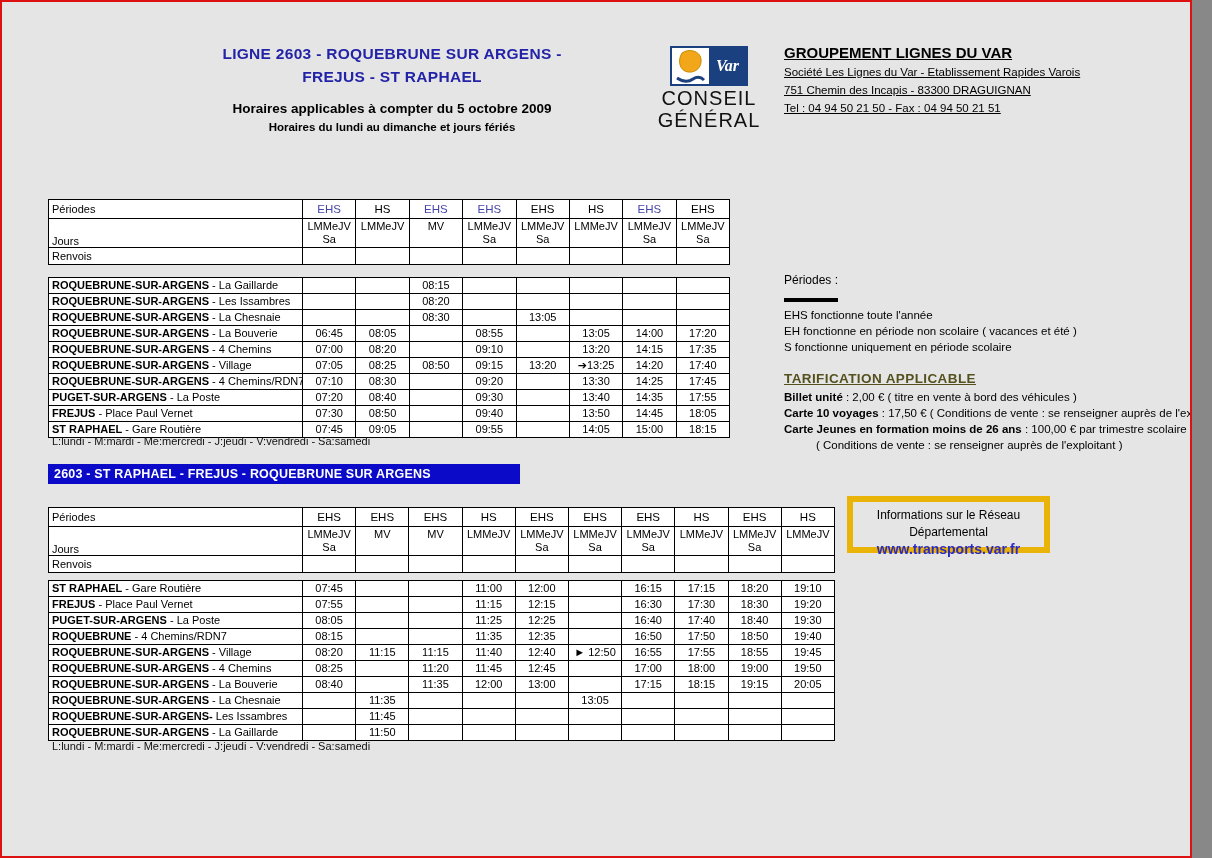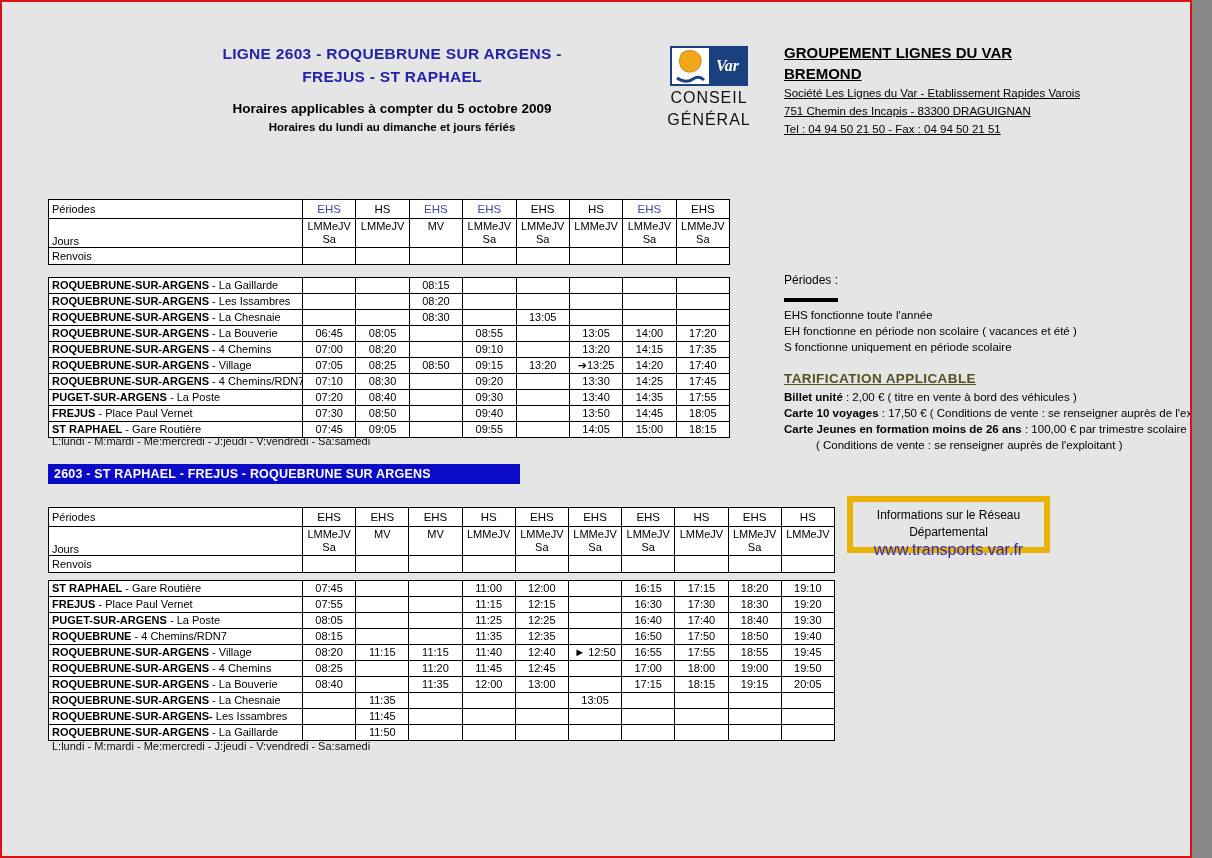--- a/index.html
+++ b/index.html
@@ -13,21 +13,21 @@
   .title-block { position:absolute; left:140px; top:40px; width:500px; text-align:center; }
   .title-line { color:#2323a8; font-weight:bold; font-size:15.5px; line-height:23px; letter-spacing:0.3px; }
   .subtitle1 { margin-top:13px; font-weight:bold; font-size:13.5px; color:#000; }
   .subtitle2 { margin-top:5px; font-weight:bold; font-size:11.5px; color:#000; }
 
   .logo { position:absolute; left:648px; top:44px; width:118px; text-align:center; }
   .emblem { display:flex; width:78px; height:40px; margin:0 auto; border:2px solid #1b4080; }
   .emblem-left { width:50%; background:#fff; position:relative; }
   .emblem-right { width:50%; background:#1b4080; color:#fff; display:flex; align-items:center; justify-content:center;
                   font-style:italic; font-weight:bold; font-size:16px; font-family:"Liberation Serif", serif; }
-  .logo-text { margin-top:2px; color:#111; font-size:16px; line-height:20px; letter-spacing:1px; font-weight:500;
+  .logo-text { margin-top:2px; color:#111; font-size:20px; line-height:20px; letter-spacing:1px; font-weight:500;
                font-family:"Liberation Sans", sans-serif; }
 
   .company { position:absolute; left:782px; top:40px; width:424px;text-decoration:underline; }
   .company-name { font-weight:bold; font-size:15px; line-height:21px; }
   .company-line { font-size:11.5px; line-height:18px; white-space:nowrap; }
 
   
   .section-bar { position:absolute; left:46px; width:472px; height:20px; background:#0a0ac8;
                  color:#fff; font-weight:bold; font-size:12.5px; line-height:20px; padding-left:6px;
                  letter-spacing:0.2px; }
@@ -63,21 +63,21 @@
   .note-line { font-size:11.5px; line-height:16px; white-space:nowrap; }
   .tarif-heading { margin-top:16px; margin-bottom:3px; color:#55511e; font-weight:bold; font-size:13.5px;
                    text-decoration:underline; letter-spacing:0.4px; }
   .tarif-line { font-size:11.5px; line-height:16px; white-space:nowrap; overflow:hidden; }
   .tarif-line b { font-size:11.5px; }
   .tarif-line.indent { padding-left:32px; }
 
   
   .info-box { position:absolute; left:845px; top:494px; width:203px; height:57px; border:6px solid #eab308;
               text-align:center; padding-top:5px; font-size:12px; line-height:17px; }
-  .info-box a { color:#2a2ac8; text-decoration:none; font-size:16px; }
+  .info-box a { color:#2a2ac8; text-decoration:none; font-size:14px;font-weight:bold; }
 </style>
 </head>
 <body>
 
 <div class="page">
 
   <div class="title-block">
     <div class="title-line">LIGNE  2603 - ROQUEBRUNE SUR ARGENS -</div>
     <div class="title-line">FREJUS - ST RAPHAEL</div>
     <div class="subtitle1">Horaires applicables à compter du 5 octobre 2009</div>
@@ -93,21 +93,20 @@
         </svg>
       </div>
       <div class="emblem-right">Var</div>
     </div>
     <div class="logo-text">CONSEIL</div>
     <div class="logo-text">GÉNÉRAL</div>
   </div>
 
   <div class="company">
     <div class="company-name">GROUPEMENT LIGNES DU VAR</div>
-    <div class="company-name">BREMOND</div>
     <div class="company-line">Société Les Lignes du Var - Etablissement Rapides Varois</div>
     <div class="company-line">751 Chemin des Incapis - 83300 DRAGUIGNAN</div>
     <div class="company-line">Tel :  04 94 50 21 50  -  Fax : 04 94 50 21 51</div>
   </div>
 
   <table class="htable" id="htable1">
       <tbody>
         <tr>
           <td class="lbl">Périodes</td>
           <td class="per blue">EHS</td>

